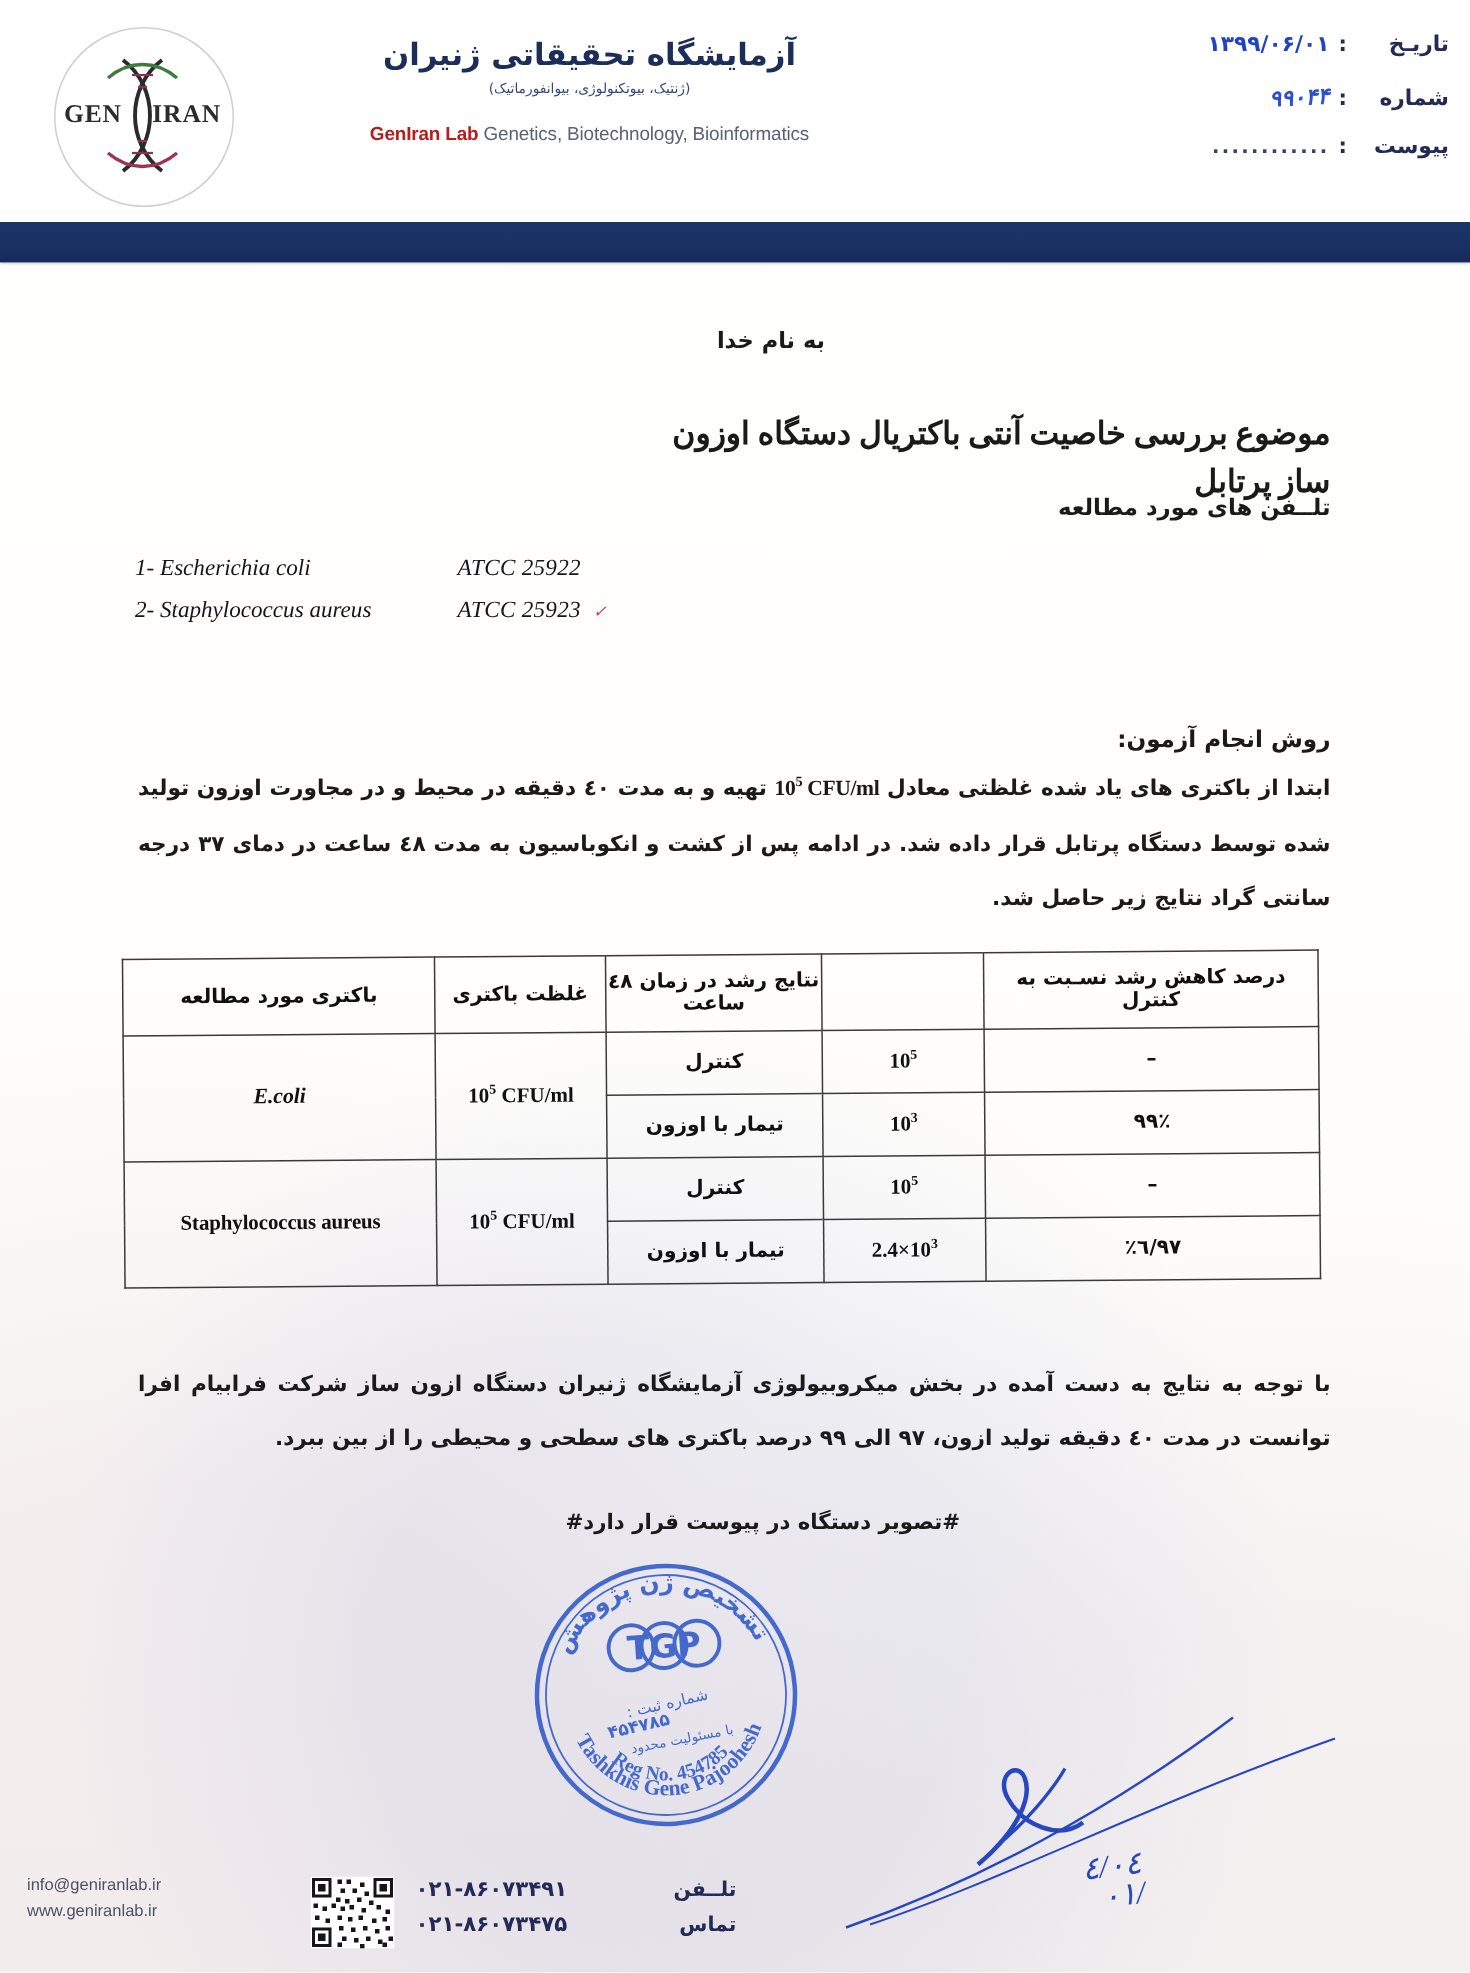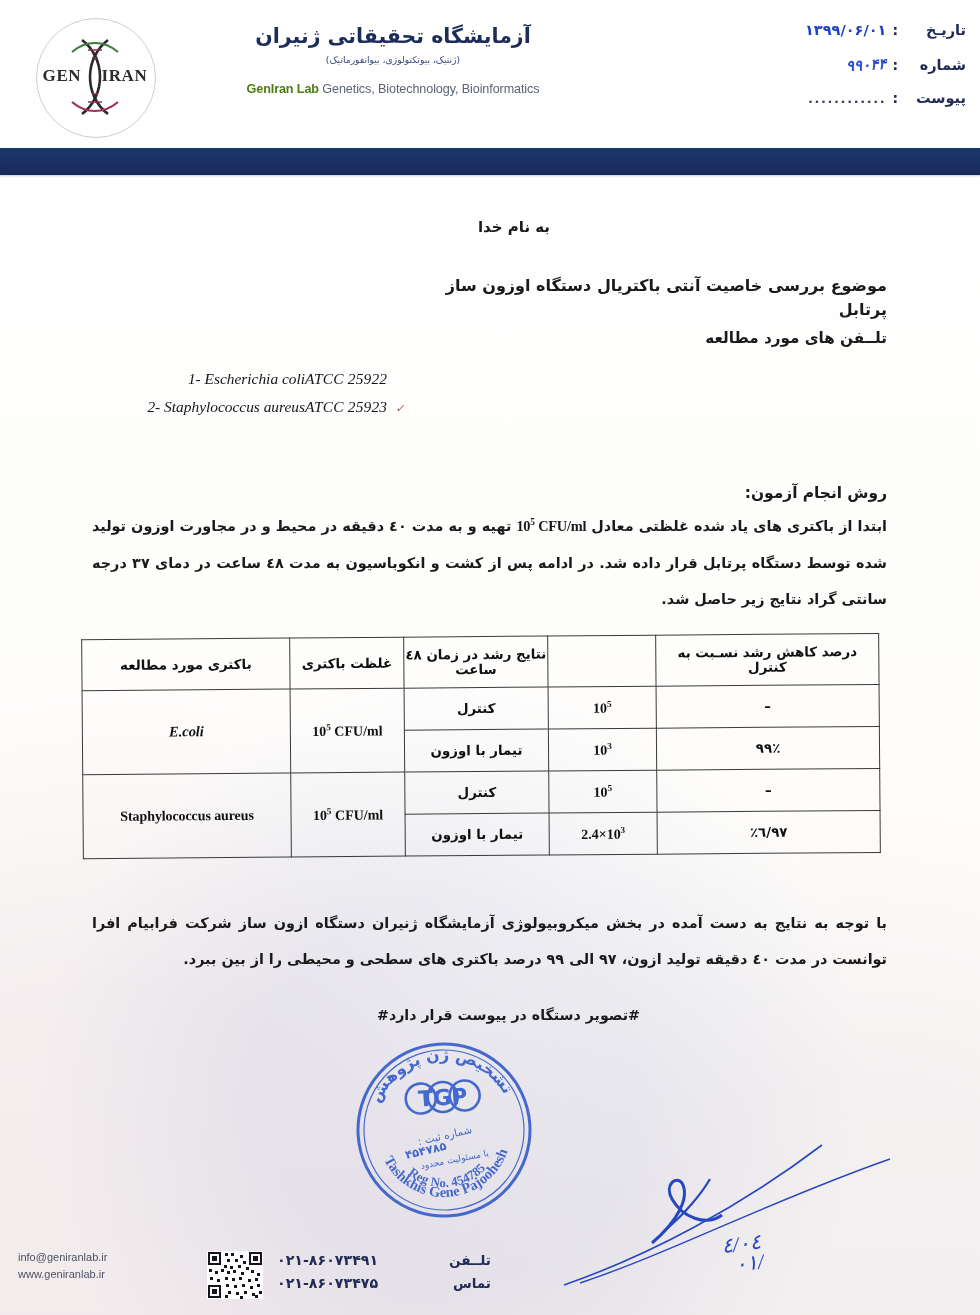--- a/index.html
+++ b/index.html
@@ -44,21 +44,21 @@
     letter-spacing:-.2px;line-height:1.25;
   }
   .fa-sub{
     font-family:"DejaVu Sans", sans-serif;
     font-size:9.2px;color:#36487d;margin-top:4px;letter-spacing:-.1px;
   }
   .en-sub{
     direction:ltr;margin-top:17px;font-size:12.6px;color:#5a6275;
     letter-spacing:-.1px;
   }
-  .en-sub b{color:#4d7c0f;font-weight:bold;}
+  .en-sub b{color:#b91c1c;font-weight:bold;}
 
   .meta{position:absolute;right:14px;top:22px;width:215px;
         font-family:"DejaVu Sans", sans-serif;color:#222a55;}
   .meta-row{display:flex;align-items:baseline;margin-bottom:14px;height:20px;}
   .meta-label{font-size:14.5px;font-weight:bold;width:62px;letter-spacing:1px;}
   .meta-colon{font-size:14px;font-weight:bold;padding:0 6px;}
   .meta-val{
     font-family:"DejaVu Sans", sans-serif;font-size:14.5px;font-weight:bold;
     color:#1f42c8;letter-spacing:.3px;
   }
@@ -74,32 +74,32 @@
     box-shadow:0 1px 2px rgba(0,0,0,.22);
   }
 
   
   .fa{font-family:"DejaVu Sans", sans-serif;}
   .bismillah{
     position:absolute;right:430px;top:218px;font-size:15px;font-weight:bold;
   }
   .subject{
     position:absolute;right:93px;top:274px;width:455px;text-align:right;
-    font-size:16px;font-weight:bold;letter-spacing:-.3px;line-height:1.5;
+    font-size:21px;font-weight:bold;letter-spacing:-.3px;line-height:1.5;font-family:Liberation Serif, serif;
   }
   .studied{
     position:absolute;right:93px;top:329px;font-size:15.2px;font-weight:bold;
   }
   .strain-list{
     position:absolute;left:90px;top:370px;width:420px;direction:ltr;
     font-family:"Liberation Serif", serif;font-style:italic;font-size:15.4px;
     color:#15151b;
   }
   .strain-row{display:flex;margin-bottom:10px;align-items:baseline;}
-  .strain-name{width:215px;text-align:right;}
+  .strain-name{width:215px;}
   .strain-code{letter-spacing:.2px;}
   .pink-mark{color:#b8486a;font-size:11px;margin-left:8px;}
 
   .method-head{
     position:absolute;right:93px;top:484px;font-size:15.4px;font-weight:bold;
   }
   .method-body{
     position:absolute;right:93px;top:508px;width:795px;text-align:justify;
     font-size:14.4px;font-weight:bold;line-height:2.55;letter-spacing:-.25px;
   }

